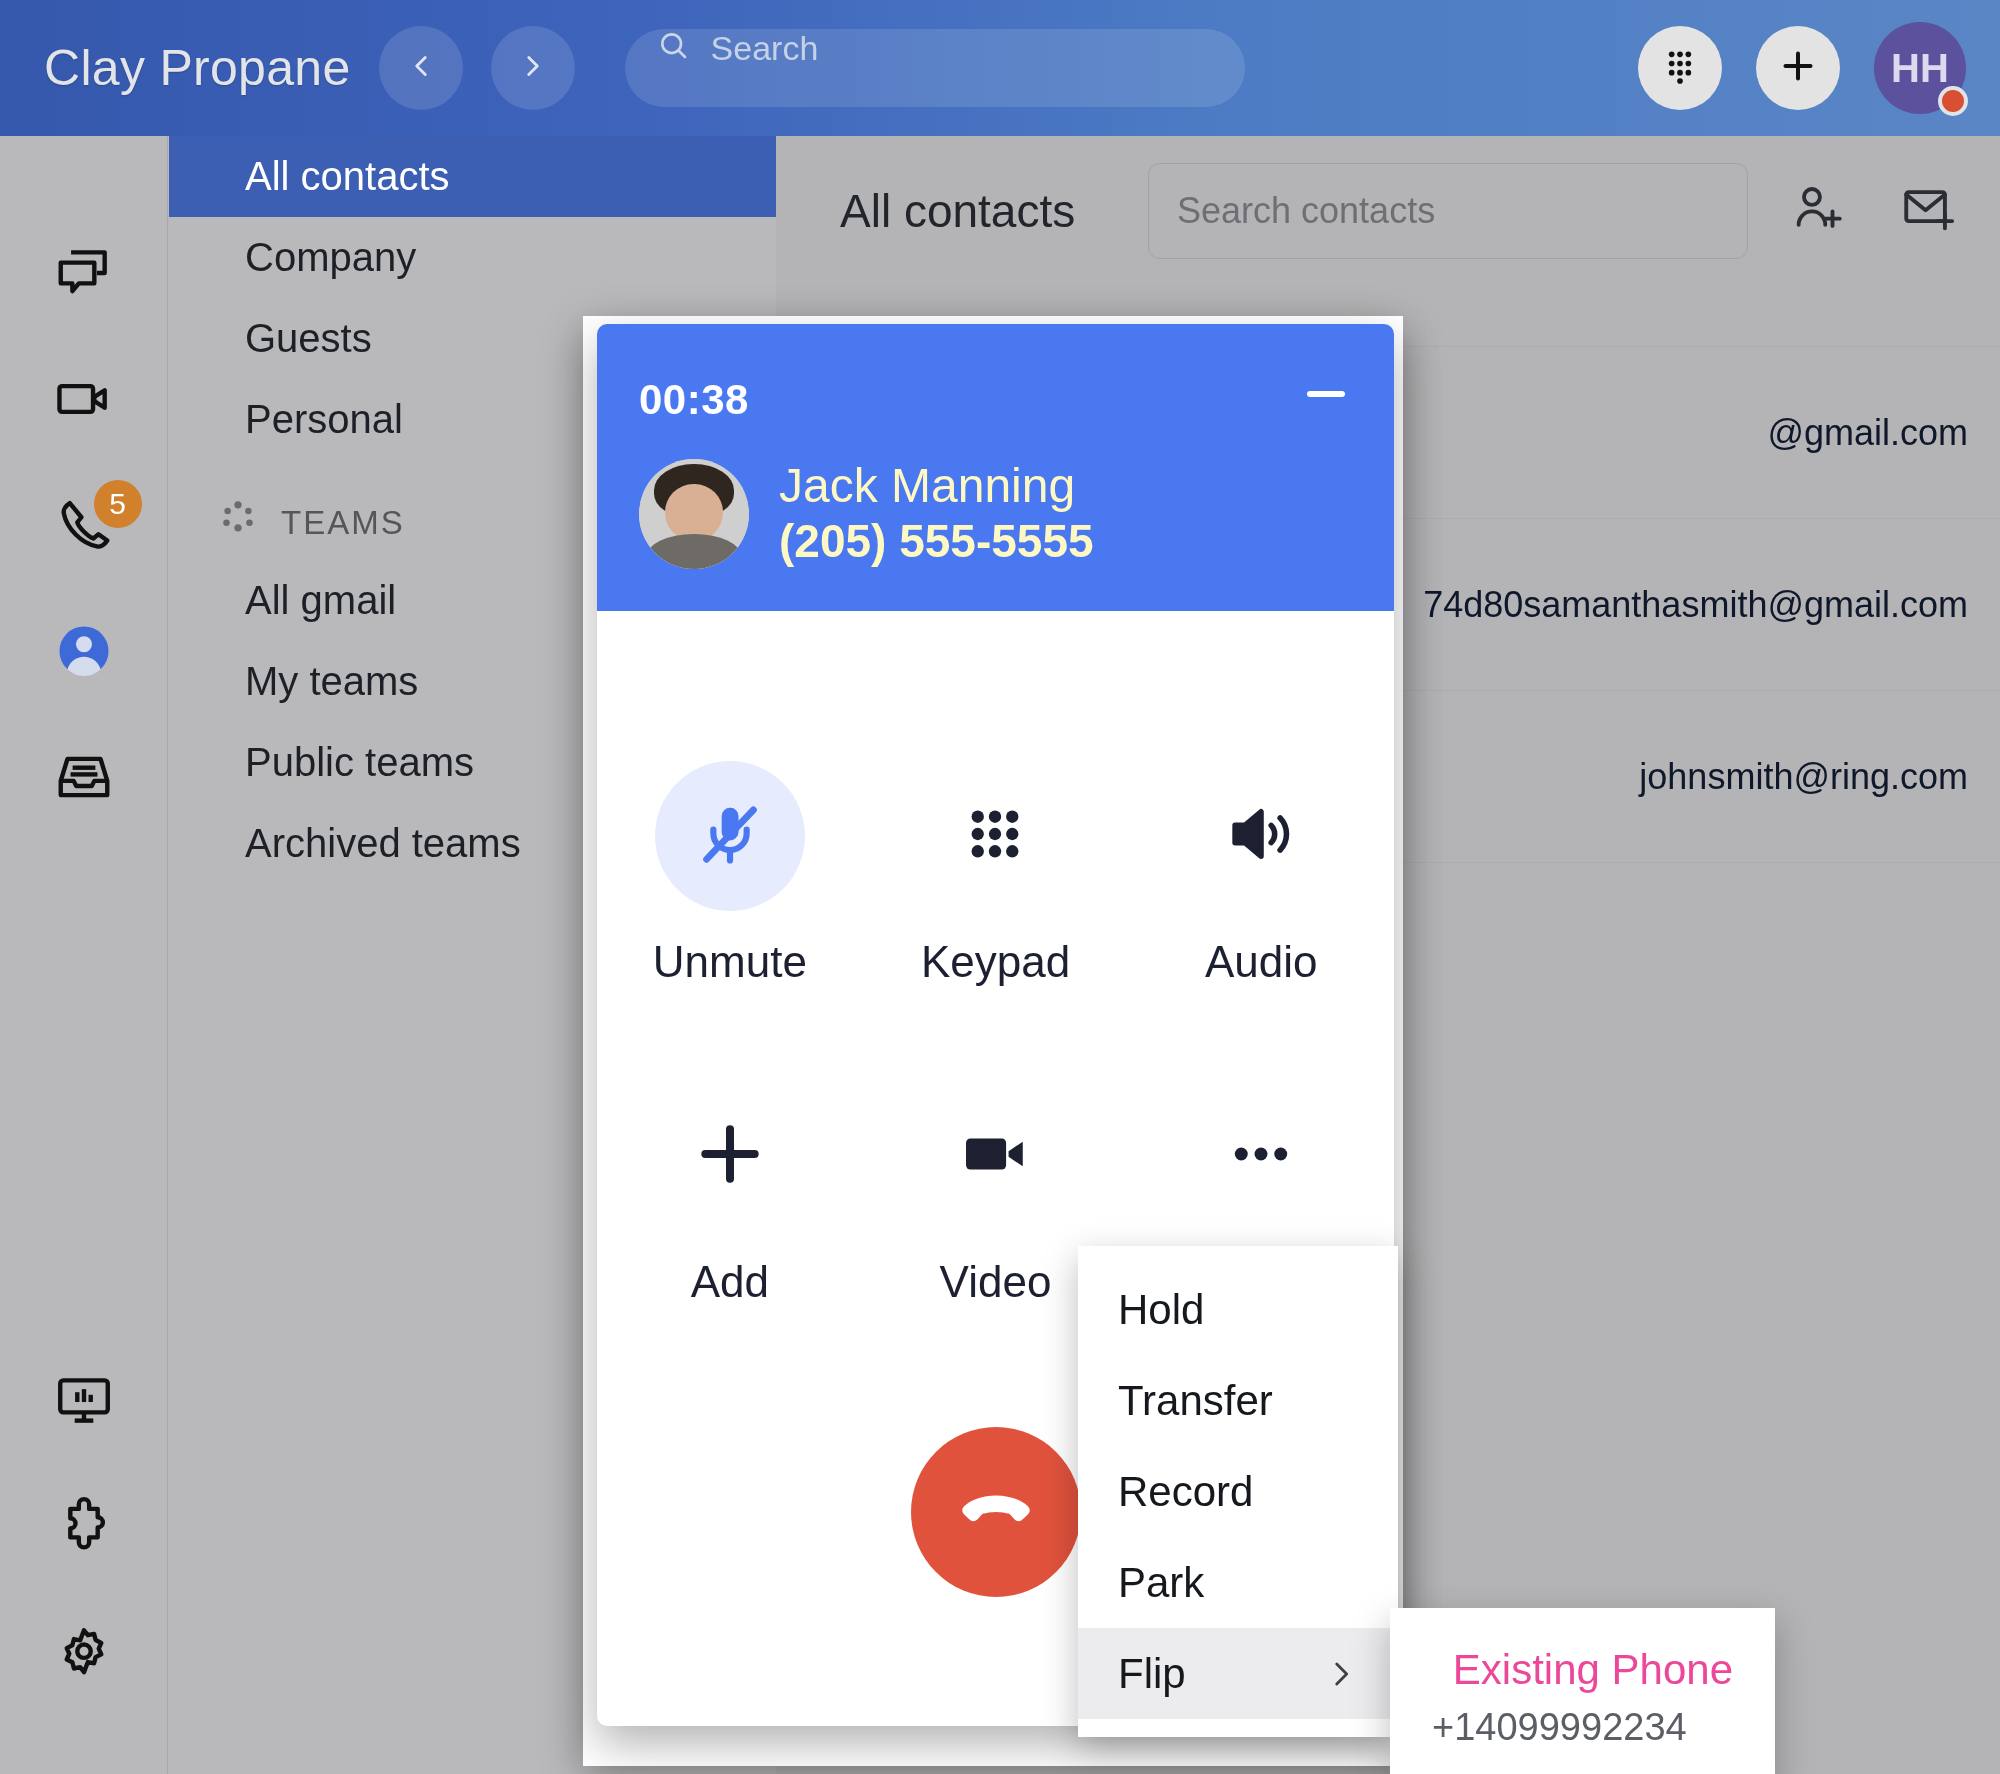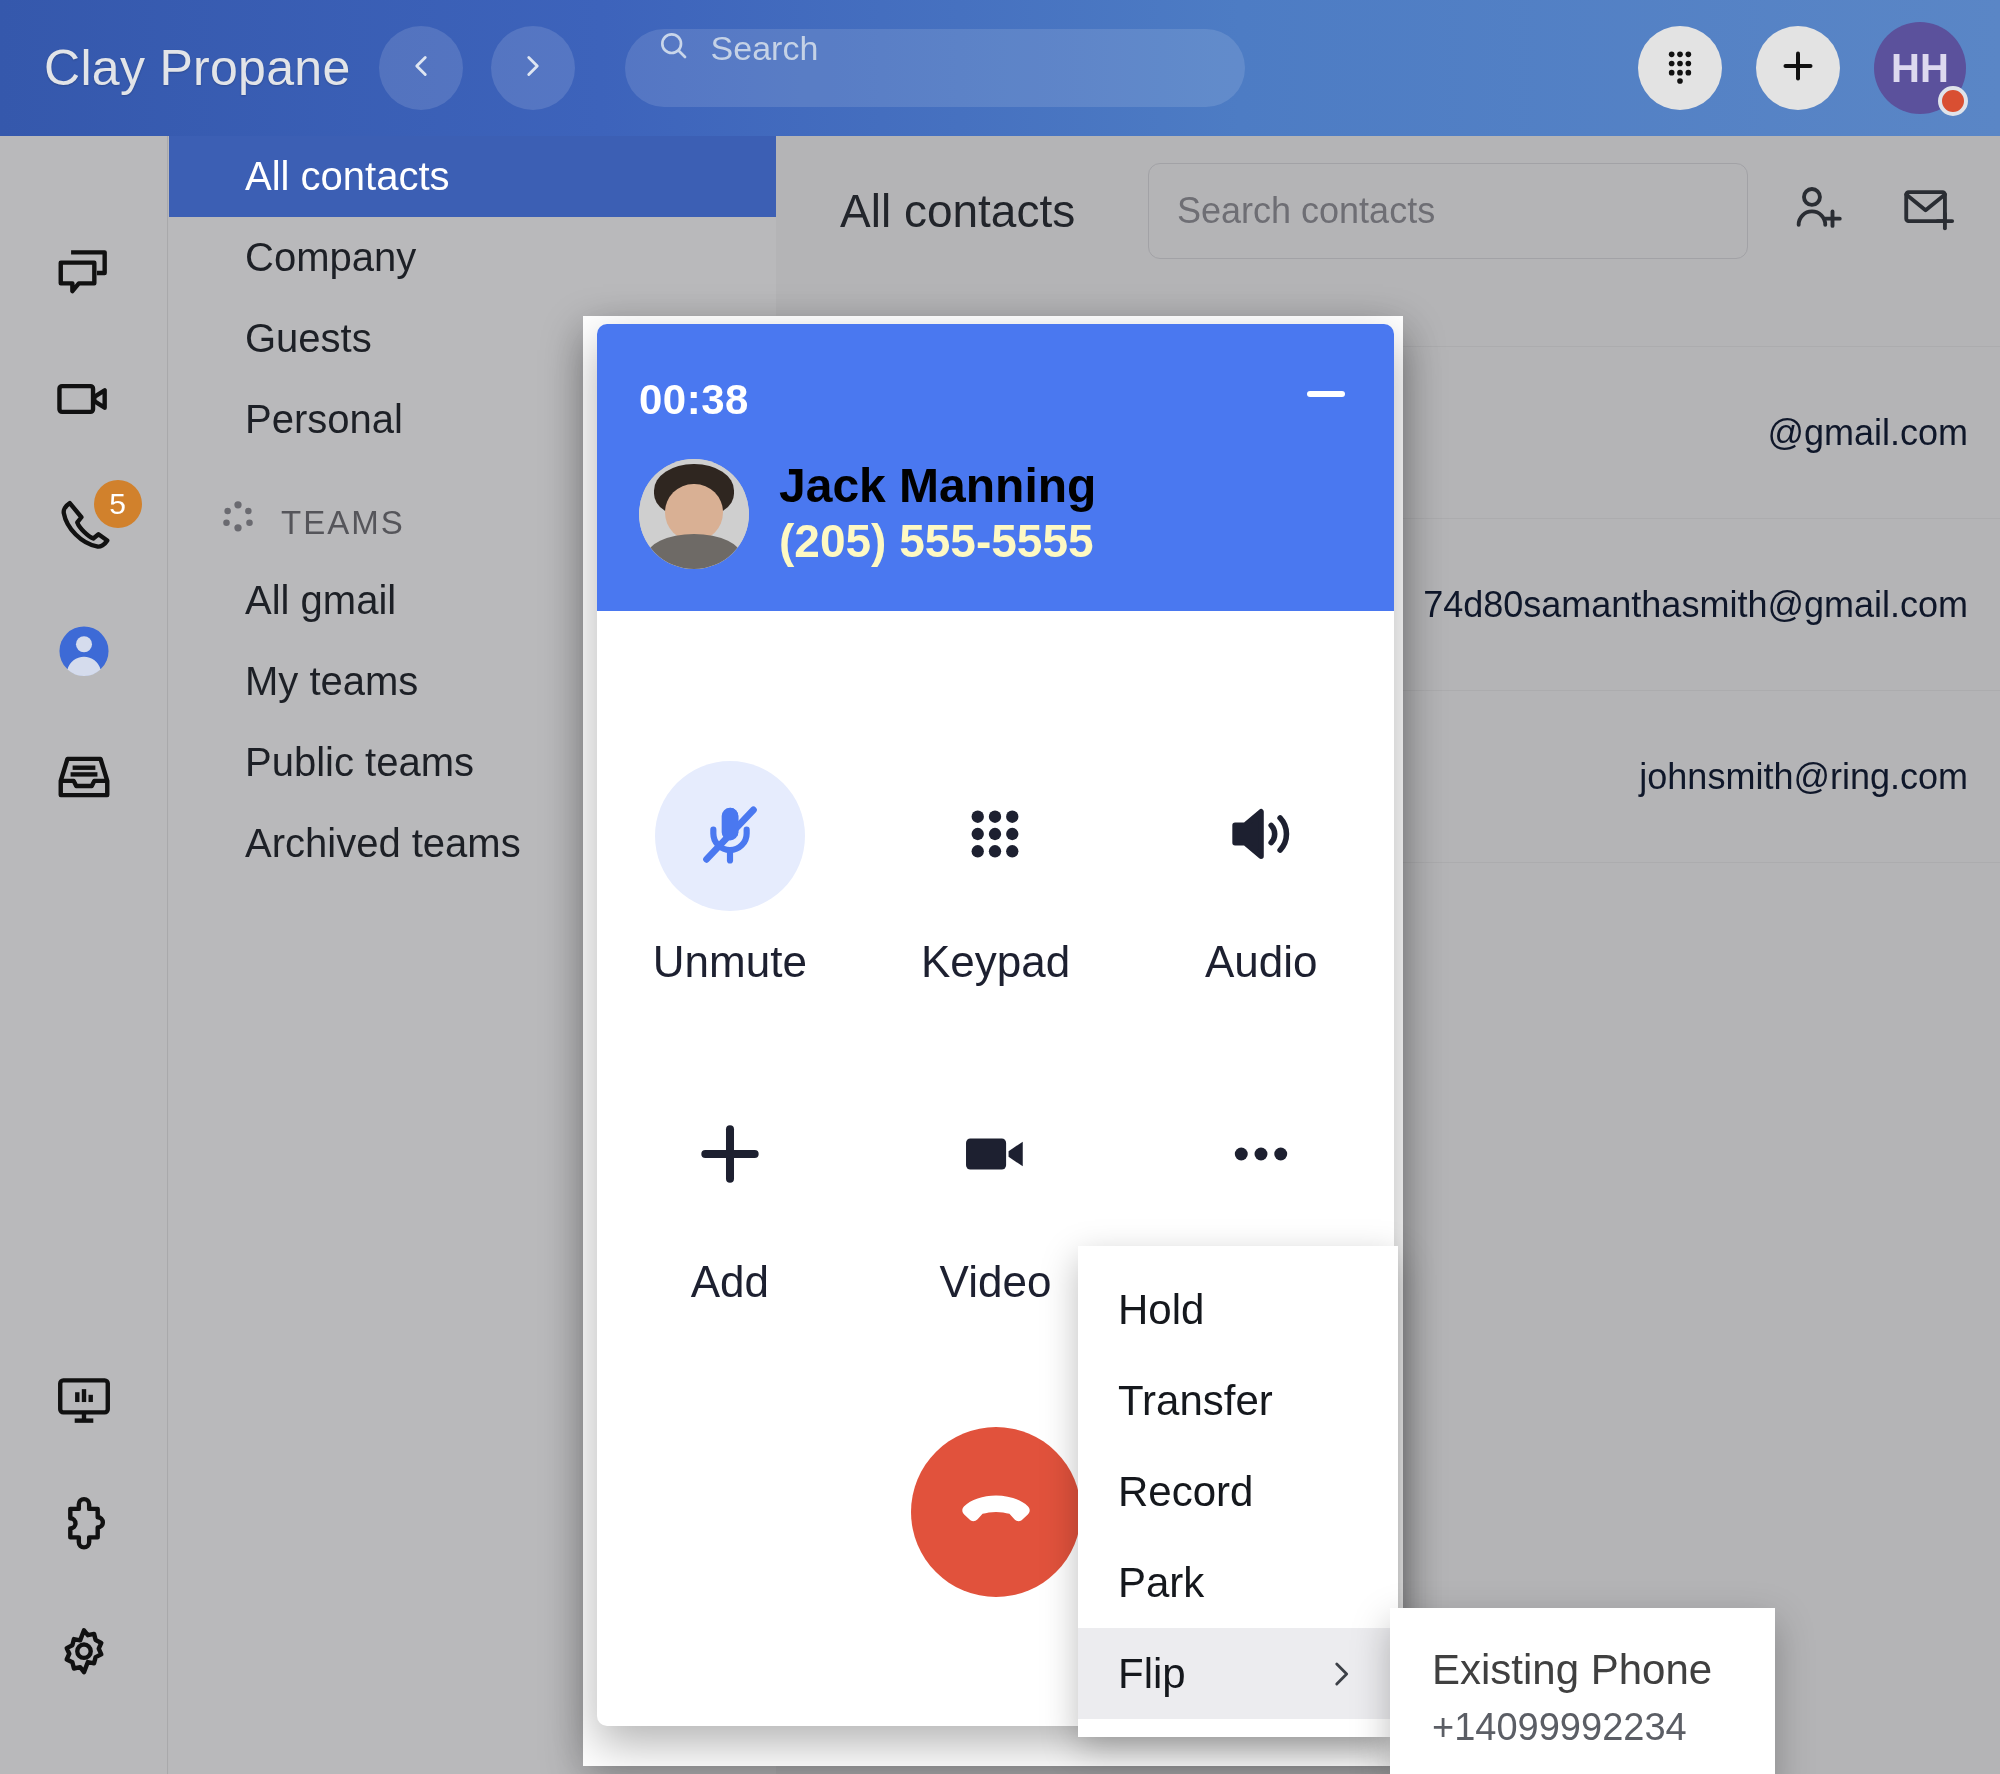--- a/index.html
+++ b/index.html
@@ -137,21 +137,21 @@
   .minimize {
     position: absolute; right: 42px; top: 44px; width: 52px; height: 52px;
     display: flex; align-items: center; justify-content: center;
   }
   .minimize i { display:block; width: 38px; height: 6px; background: #fff; border-radius: 3px; }
   .callee { display: flex; align-items: center; gap: 30px; margin-top: 34px; }
   .callee-pic {
     width: 110px; height: 110px; border-radius: 50%; flex: none;
     background: #c9c9c9; overflow: hidden;
   }
-  .callee-name { color: #000000; font-size: 48px; font-weight: 700; line-height: 1.15; }
+  .callee-name { color: #fef9c3; font-size: 48px; font-weight: 400; line-height: 1.15; }
   .callee-num { color: #fef9c3; font-size: 46px; font-weight: 700; line-height: 1.25; }
 
   .ctrl-grid {
     display: grid; grid-template-columns: repeat(3, 1fr);
     row-gap: 94px; padding: 150px 0 0 0;
   }
   .ctrl { display: flex; flex-direction: column; align-items: center; gap: 26px; }
   .ctrl-ic {
     width: 150px; height: 150px; border-radius: 50%;
     display: flex; align-items: center; justify-content: center; color: #1d2030;
@@ -177,21 +177,21 @@
   }
   .menu-item.hl { background: #ececef; }
   .menu-item .chev { margin-left: auto; display:flex; align-items:center; }
   .menu-item .chev svg { width: 34px; height: 34px; color: #3c4047; }
 
   .submenu {
     position: absolute; left: 1390px; top: 1472px; width: 385px;
     background: #fff; box-shadow: 0 14px 36px rgba(0,0,0,.26);
     padding: 38px 42px 40px 42px;
   }
-  .sub-title { font-size: 42px; color: #404040; }
+  .sub-title { font-size: 42px; color: #ec4899; text-align: right; }
   .sub-num { font-size: 38px; color: #5b5e65; margin-top: 12px; }
 
   
   .face { width: 100%; height: 100%; position: relative; }
   .face .bg { position: absolute; inset: 0; }
   .face .hair { position: absolute; left: 14%; top: 4%; width: 72%; height: 48%; border-radius: 50% 50% 44% 44%; }
   .face .skin { position: absolute; left: 24%; top: 22%; width: 52%; height: 52%; border-radius: 50%; }
   .face .body { position: absolute; left: 6%; bottom: -10%; width: 88%; height: 42%; border-radius: 50% 50% 0 0; }
 </style>
 </head>

